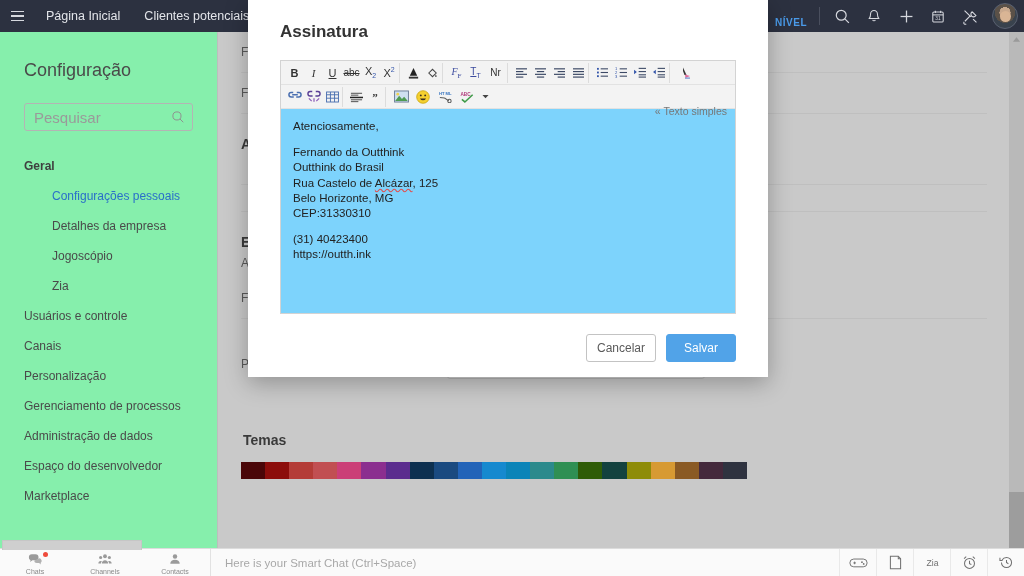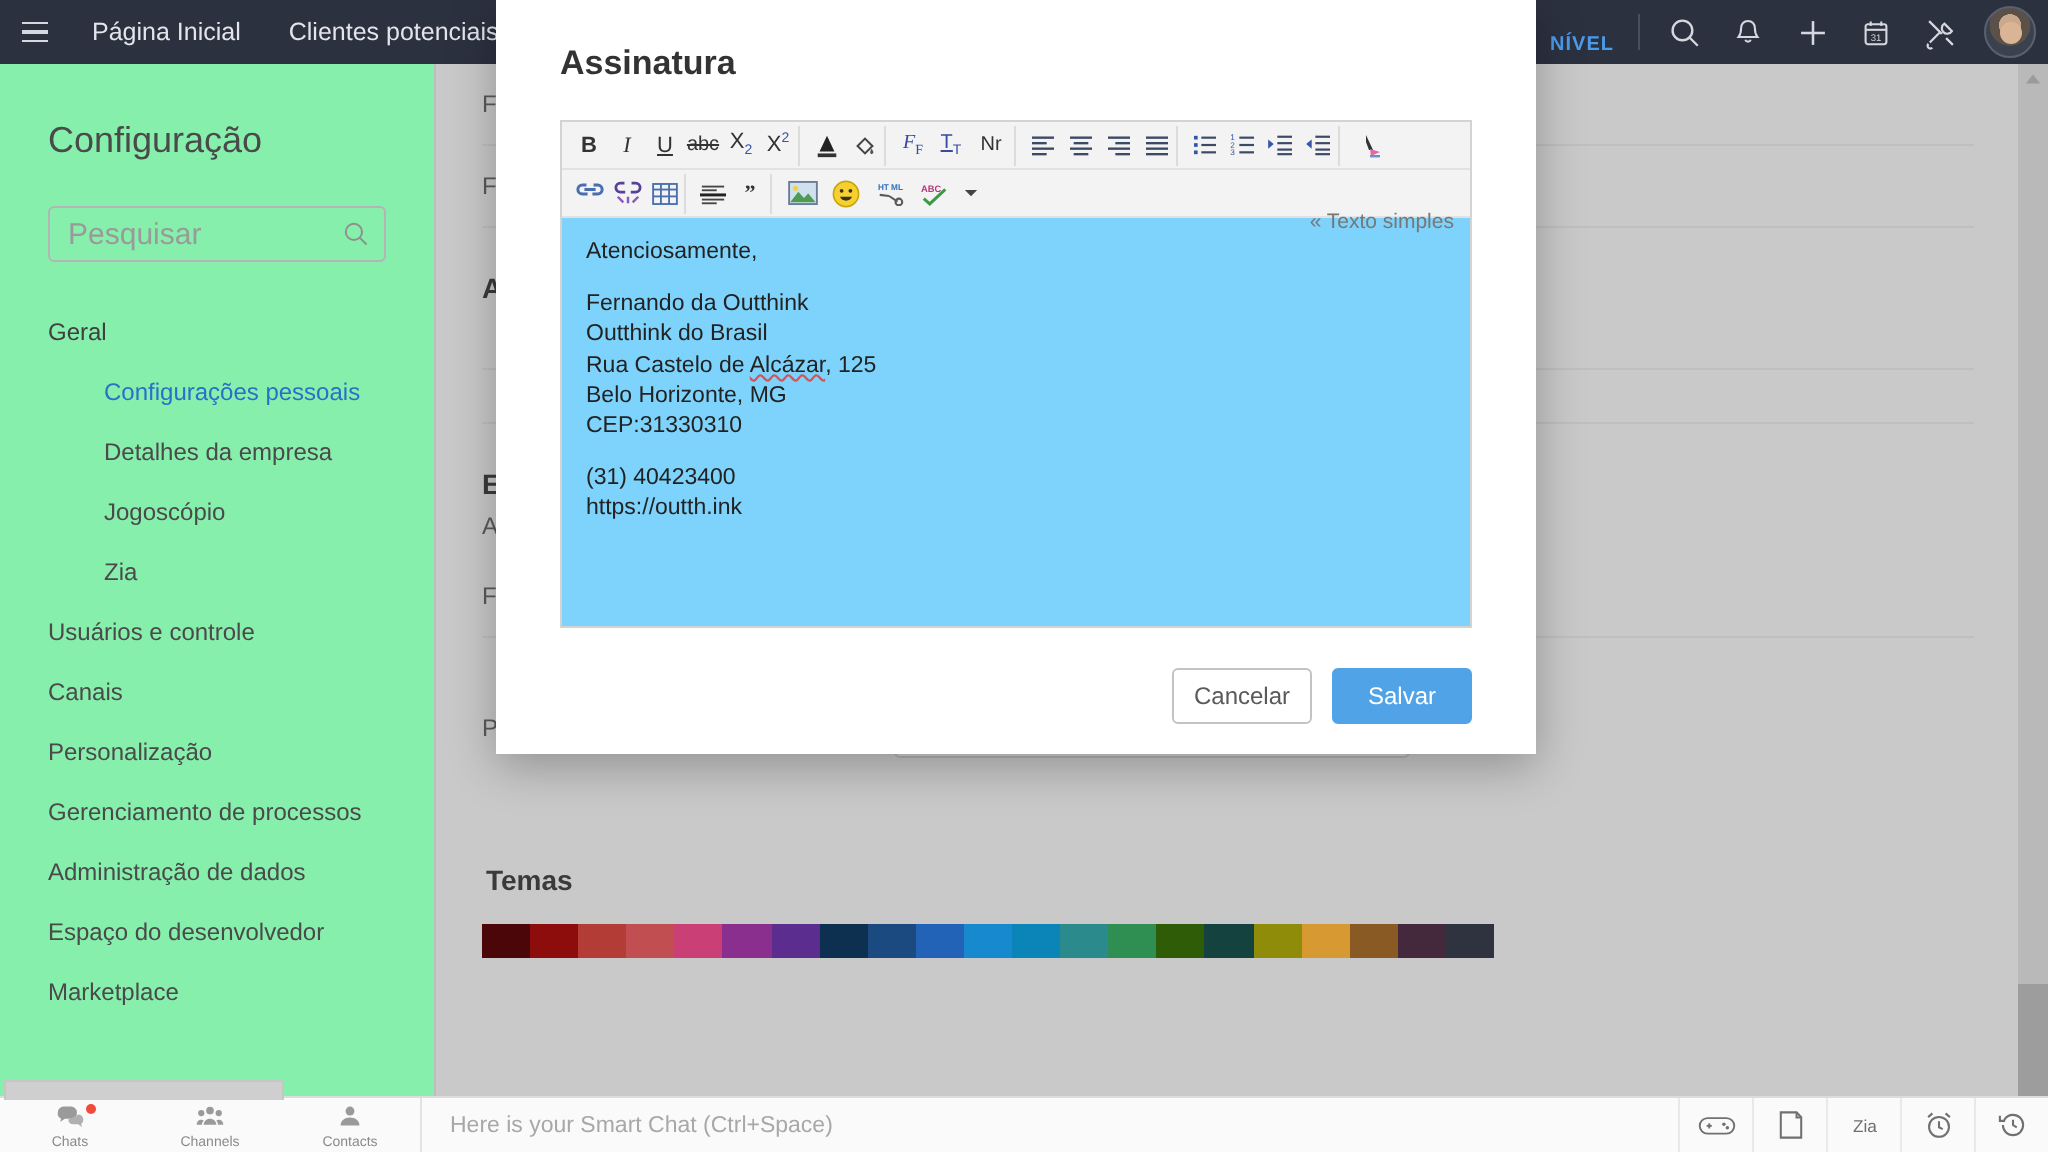--- a/index.html
+++ b/index.html
@@ -60,21 +60,21 @@
   .searchwrap { margin: 22px 24px 0 24px; position: relative; }
   .searchbox {
     width: 100%; height: 28px; border: 1px solid #b4b4b4; border-radius: 3px;
     background: transparent; font-size: 15px; color: #6d6d6d;
     padding: 0 26px 0 9px; font-family: "Liberation Sans", sans-serif; outline: none;
   }
   .searchbox::placeholder { color: #9a9a9a; }
   .search-ic { position: absolute; right: 8px; top: 7px; }
   .side-group { margin-top: 20px; }
   .group-label {
-    font-size: 12px; color: #3f3f3f; font-weight: normal;
+    font-size: 12px; color: #3f3f3f; font-weight: bold;
     padding: 8px 0 8px 24px;
   }
   .side-item {
     font-size: 12px; color: #4a4a4a; padding: 8px 0 8px 24px; cursor: pointer;
     white-space: nowrap;
   }
   .side-item.sub { padding-left: 52px; }
   .side-item.active { color: #2a6fc9; }
 
   

